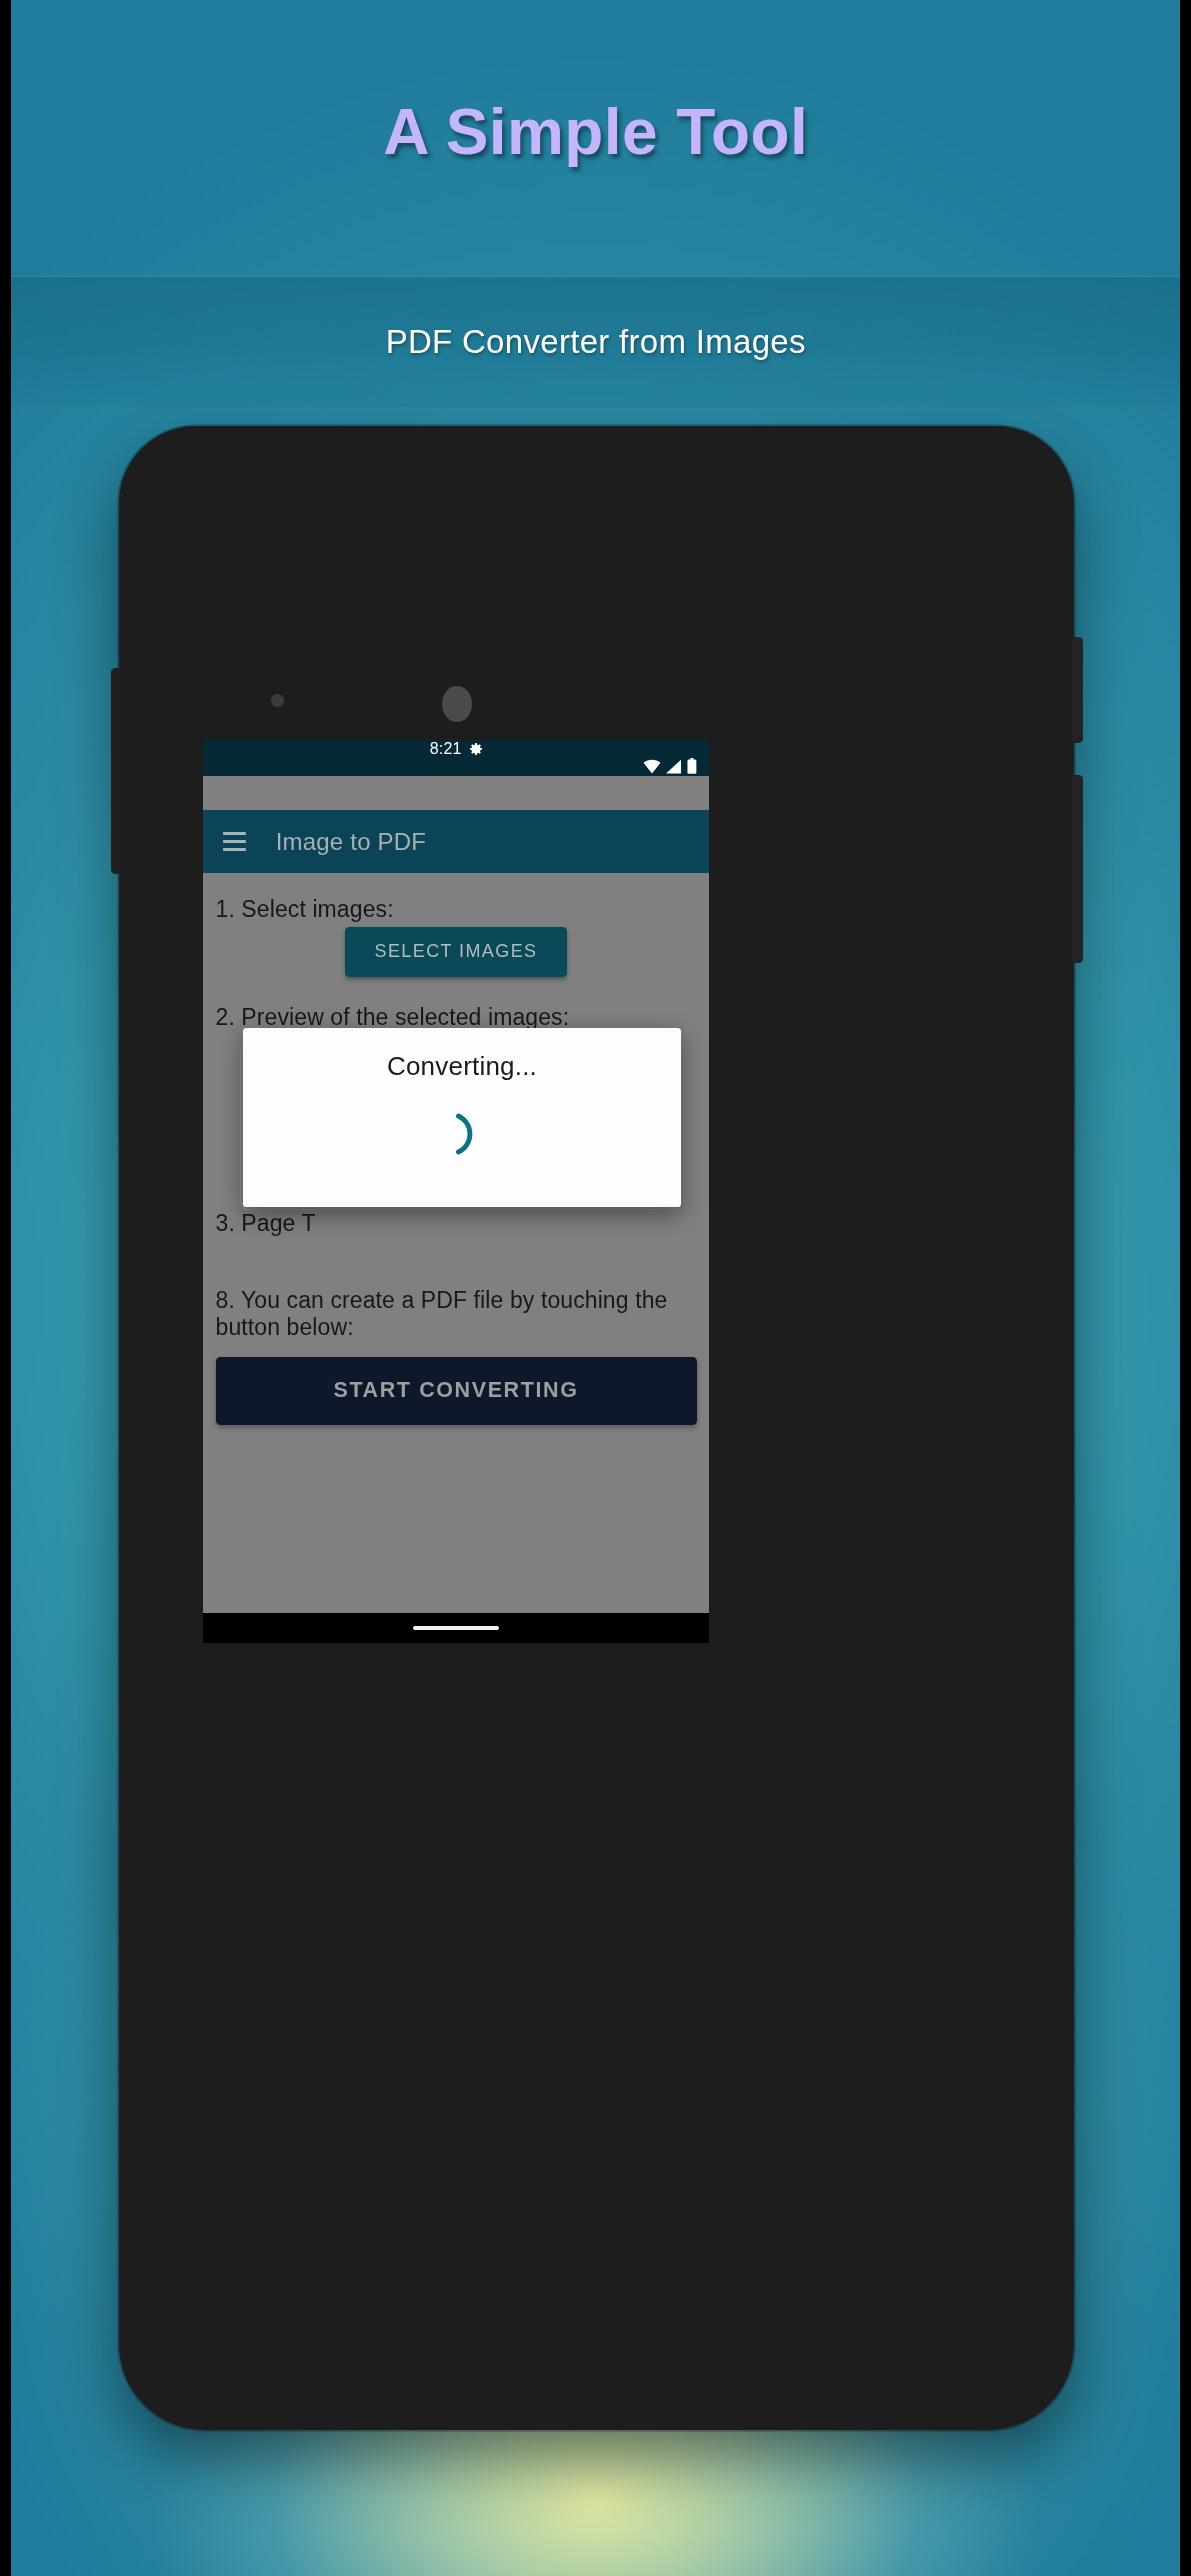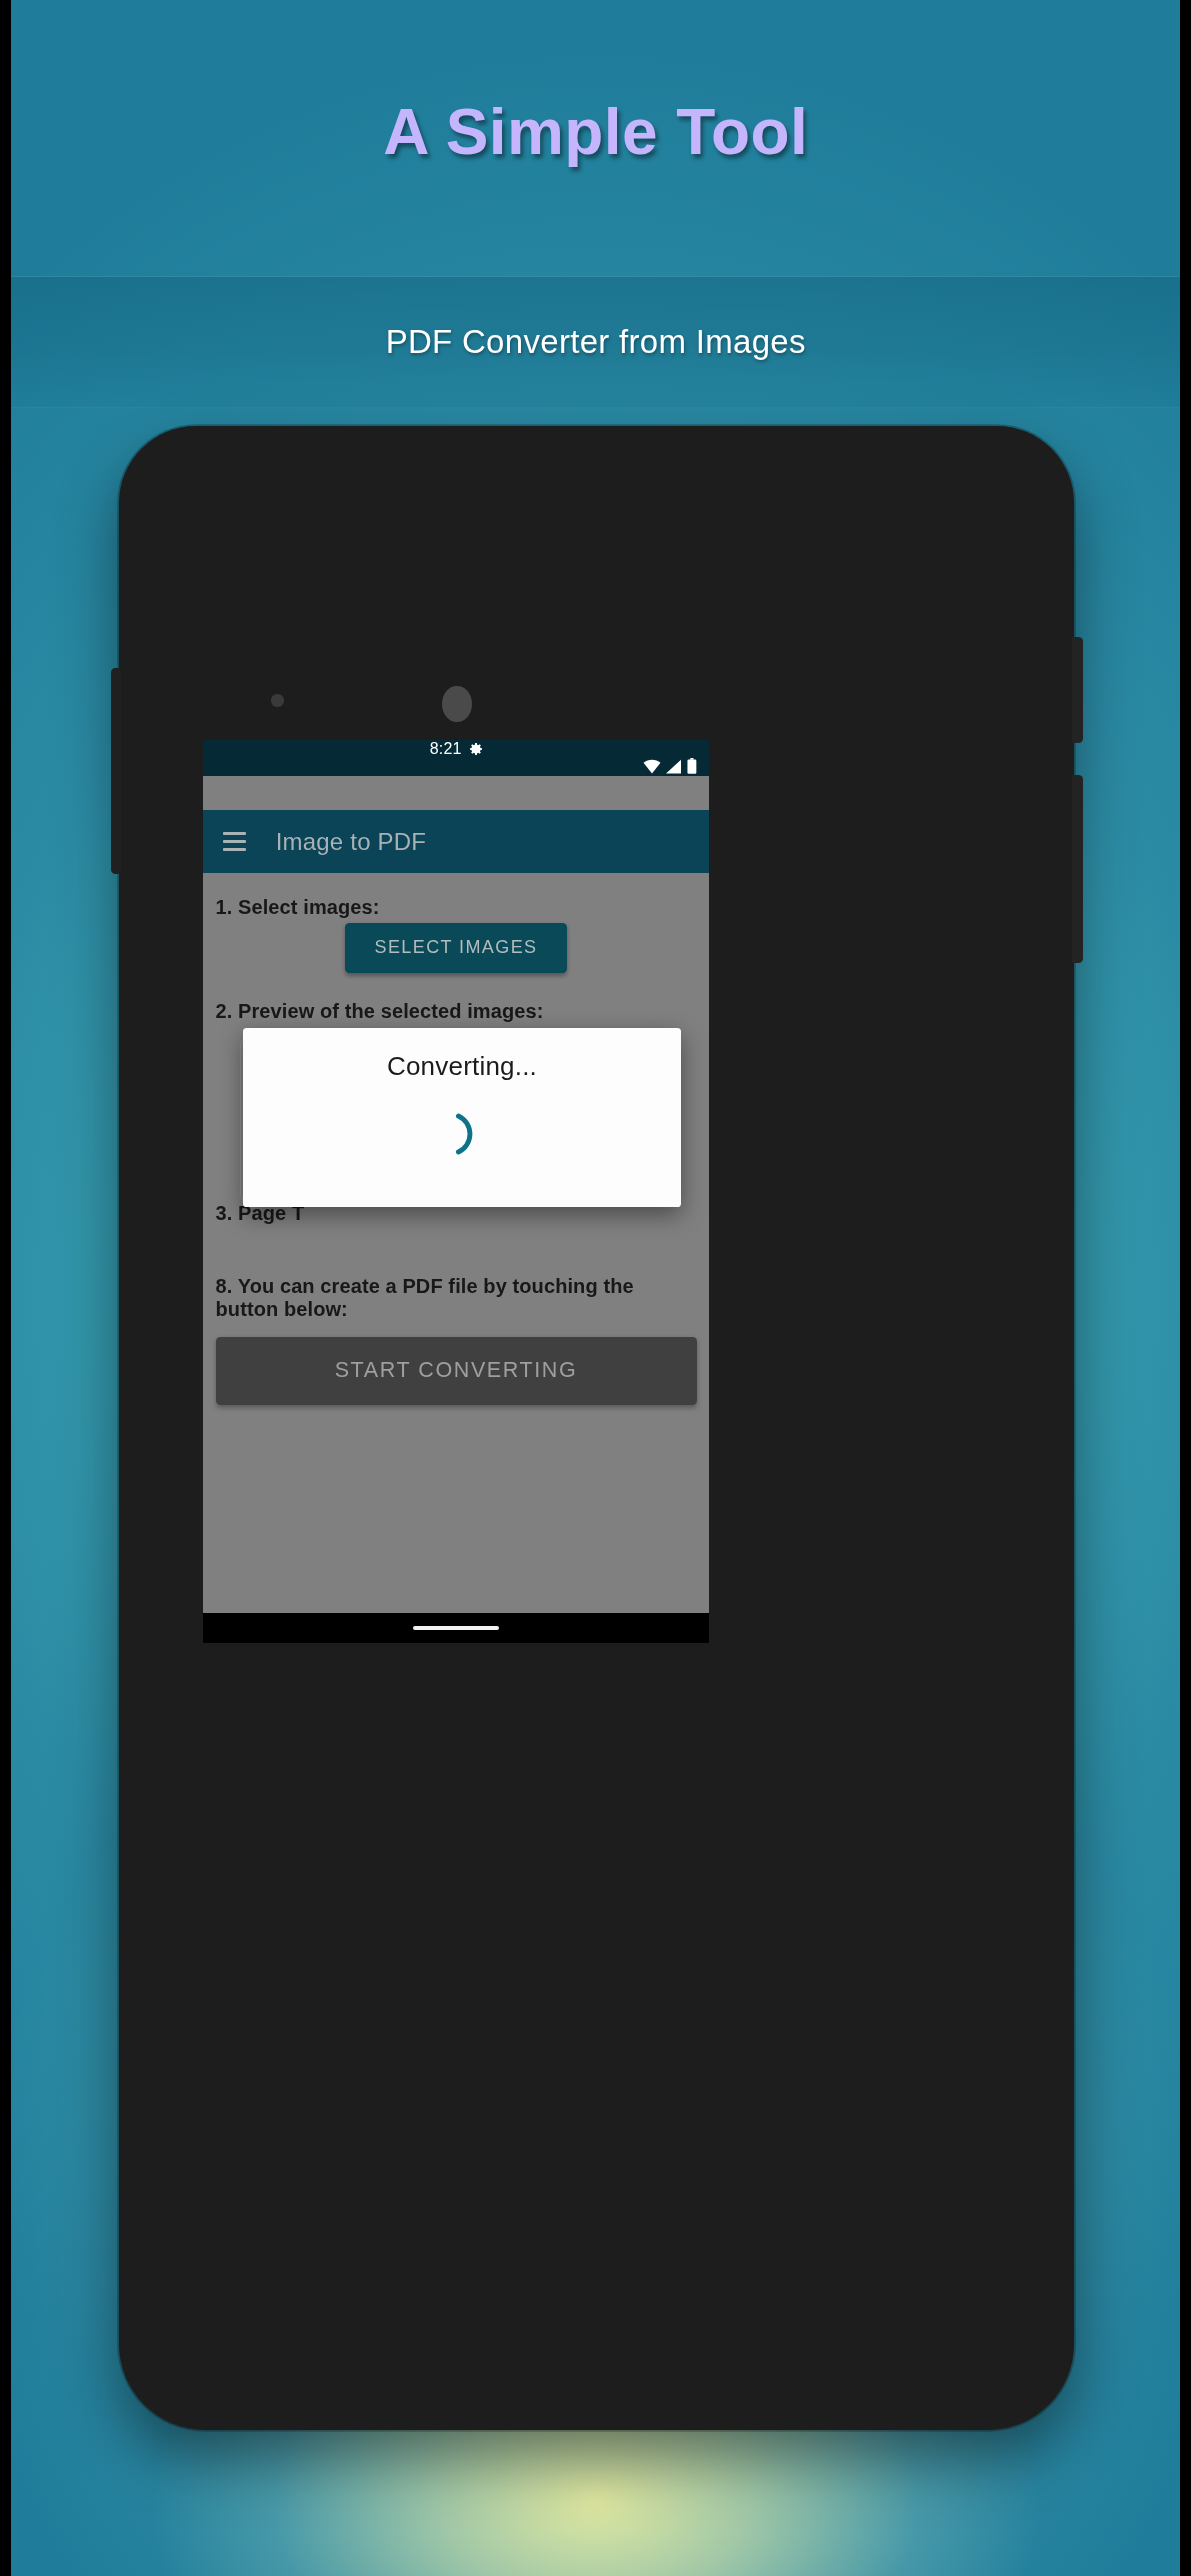--- a/index.html
+++ b/index.html
@@ -237,22 +237,22 @@
 
   
   #content {
     position: relative;
     height: 775px;
     background: #808080;
     padding: 0 12.5px;
   }
   .step-label {
     color: #181818;
-    font-size: 20px;
-    font-weight: 700;
+    font-size: 23px;
+    font-weight: 400;
     letter-spacing: 0.1px;
   }
   #step1 { padding-top: 23px; }
 
   #select-images-row {
     display: flex;
     justify-content: center;
     margin-top: 4px;
   }
   #select-images-button {
@@ -393,24 +393,24 @@
       radial-gradient(circle at 22% 60%, #7a3b6a 0%, rgba(120,60,105,0) 60%);
   }
 
   #step3 { }
   #step4 { margin-top: 50px; }
 
   #start-converting-button {
     display: block;
     width: 100%;
     margin-top: 16px;
-    background: #404040;
+    background: #0f172a;
     color: #9f9f9f;
     font-size: 21.5px;
-    font-weight: 400;
+    font-weight: 700;
     letter-spacing: 1.6px;
     padding: 21.5px 0;
     border: none;
     border-radius: 4.5px;
     box-shadow: 0 2.7px 5.4px rgba(0,0,0,0.3);
     cursor: pointer;
     font-family: "Liberation Sans", sans-serif;
   }
 
   

